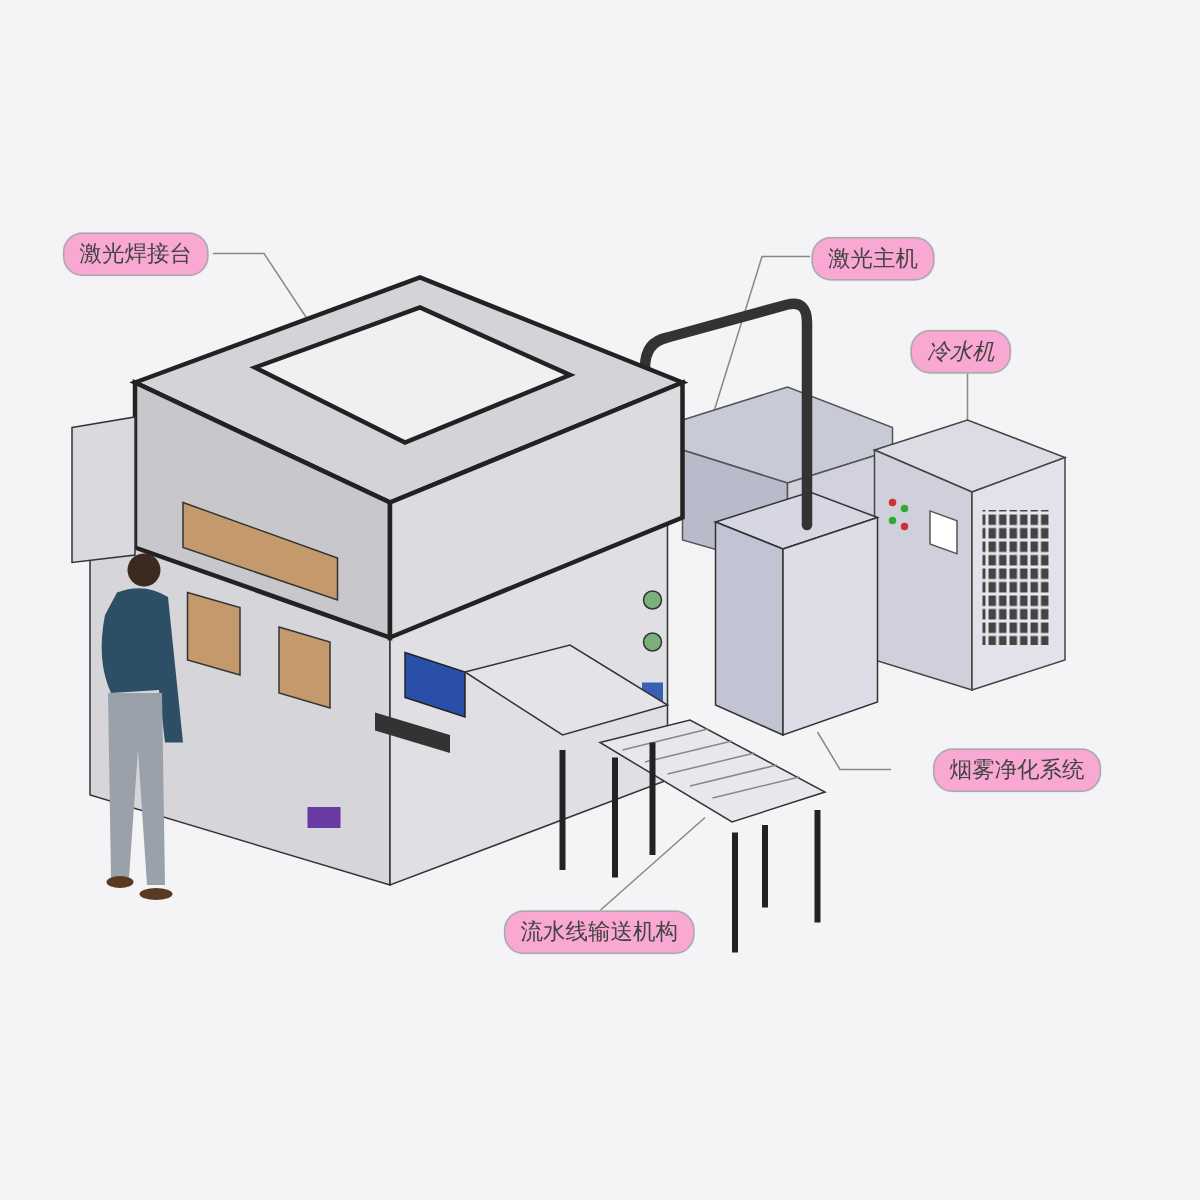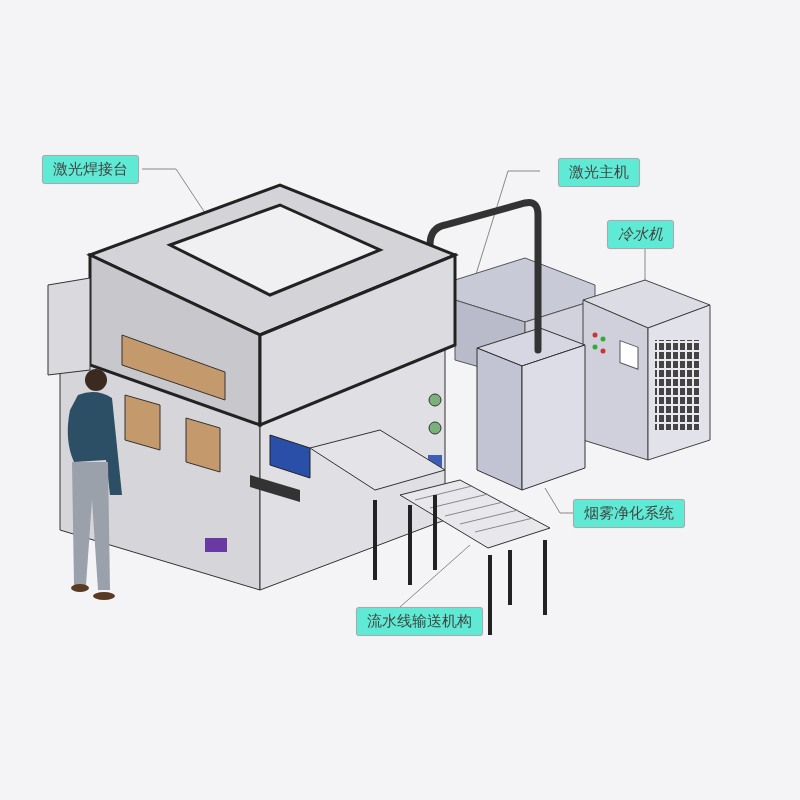--- a/index.html
+++ b/index.html
@@ -1,18 +1,18 @@
 <!DOCTYPE html>
 <html><head>
 <meta charset="utf-8">
 <style>
   html,body{margin:0;padding:0;}
   body{width:800px;height:800px;background:#f4f4f6;position:relative;overflow:hidden;font-family:"DejaVu Sans",sans-serif;}
   svg{position:absolute;left:0;top:0;}
-  .label{position:absolute;background:#5eead4;border:1.5px solid #a9a9ad;border-radius:3px;color:#444;font-size:15px;padding:4px 10px;white-space:nowrap;box-shadow:0 0 1px #ccc;}
+  .label{position:absolute;background:#f9a8d4;border:1.5px solid #a9a9ad;border-radius:13px;color:#444;font-size:15px;padding:4px 10px;white-space:nowrap;box-shadow:0 0 1px #ccc;}
 </style>
 </head>
 <body>
 
 <svg width="800" height="800" viewBox="0 0 800 800">
 
   <g stroke="#888" stroke-width="1" fill="none">
     <polyline points="142,169 176,169 215,228"></polyline>
     <polyline points="540,171 508,171 468,300"></polyline>
     <polyline points="645,248 645,290"></polyline>
@@ -103,16 +103,16 @@
   <g>
     <circle cx="96" cy="380" r="11" fill="#3a2a20"></circle>
     <path d="M78,395 Q96,388 112,398 L122,495 L110,495 L106,460 L74,462 Q64,440 70,410 Z" fill="#2d4f66"></path>
     <path d="M72,462 L108,462 L110,590 L98,590 L92,500 L86,585 L74,585 Z" fill="#9aa1aa"></path>
     <ellipse cx="80" cy="588" rx="9" ry="4" fill="#5a3a22"></ellipse>
     <ellipse cx="104" cy="596" rx="11" ry="4" fill="#5a3a22"></ellipse>
   </g>
 </svg>
 
 <div class="label" style="left:42px;top:155px;">激光焊接台</div>
-<div class="label" style="left:541px;top:158px;margin-left:17px;">激光主机</div>
+<div class="label" style="left:541px;top:158px;">激光主机</div>
 <div class="label" style="left:607px;top:220px;font-style:italic;">冷水机</div>
-<div class="label" style="left:573px;top:499px;">烟雾净化系统</div>
-<div class="label" style="left:336px;top:607px;margin-left:20px;">流水线输送机构</div>
+<div class="label" style="left:622px;top:499px;">烟雾净化系统</div>
+<div class="label" style="left:336px;top:607px;">流水线输送机构</div>
 
 </body></html>

